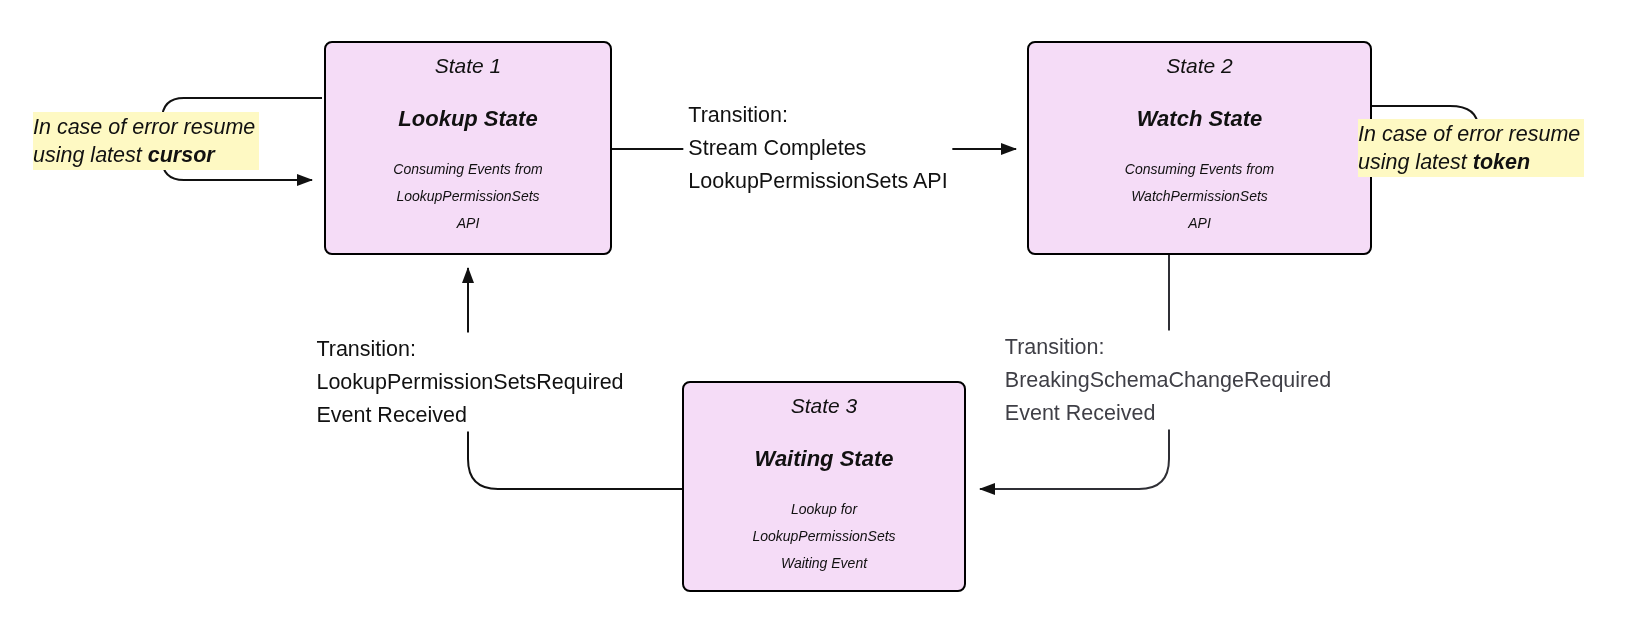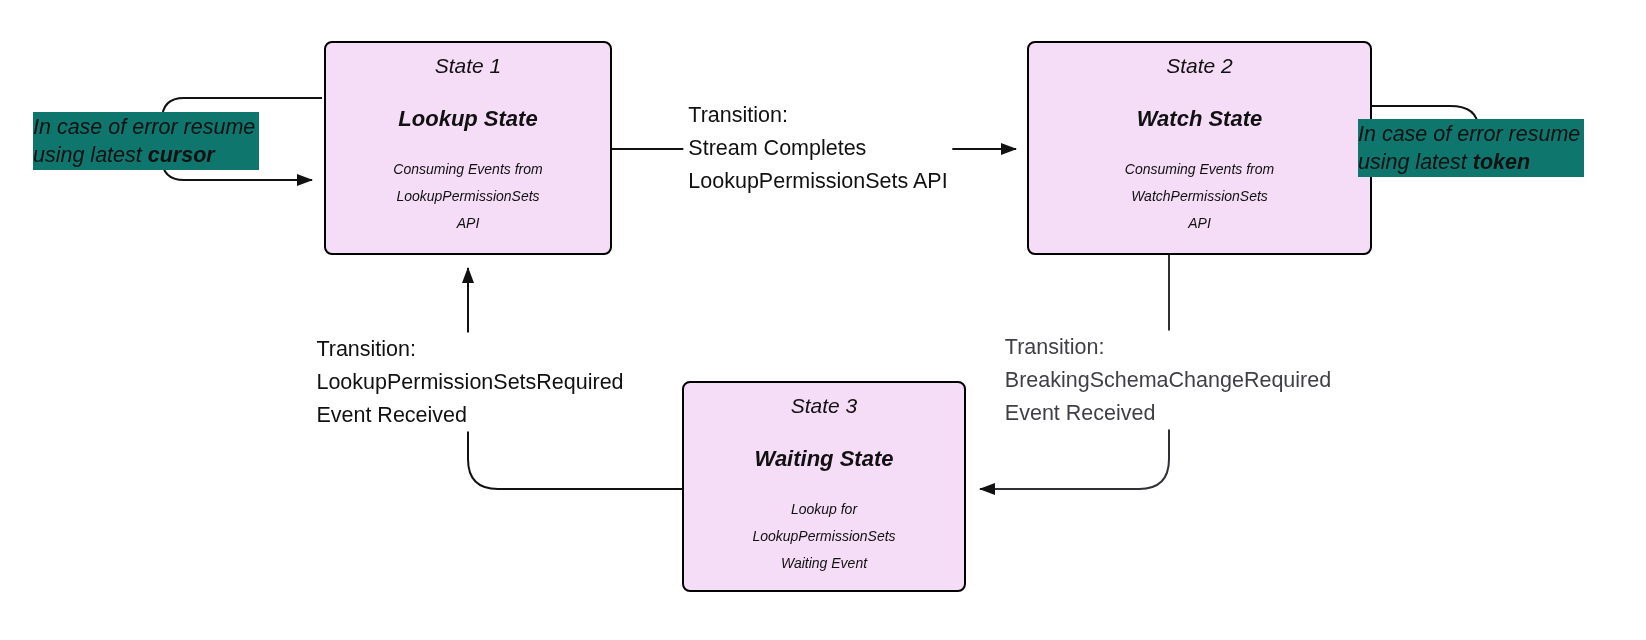--- a/index.html
+++ b/index.html
@@ -45,21 +45,21 @@
     z-index:3;
     white-space:nowrap;
   }
   #label-t12{left:818px;top:148px;}
   #label-t23{left:1168px;top:380px;color:#3f3f46;}
   #label-t31{left:470px;top:382px;}
 
   
   .loop-label{
     position:absolute;
-    background:#0f766e;
+    background:#fef9c3;
     font-style:italic;
     font-size:21.5px;
     line-height:28px;
     z-index:3;
     white-space:nowrap;
     padding:1px 4px 1px 0;
   }
   #label-loop1{left:33px;top:112px;}
   #label-loop2{left:1358px;top:119px;}
   .loop-label b{font-weight:bold;}

